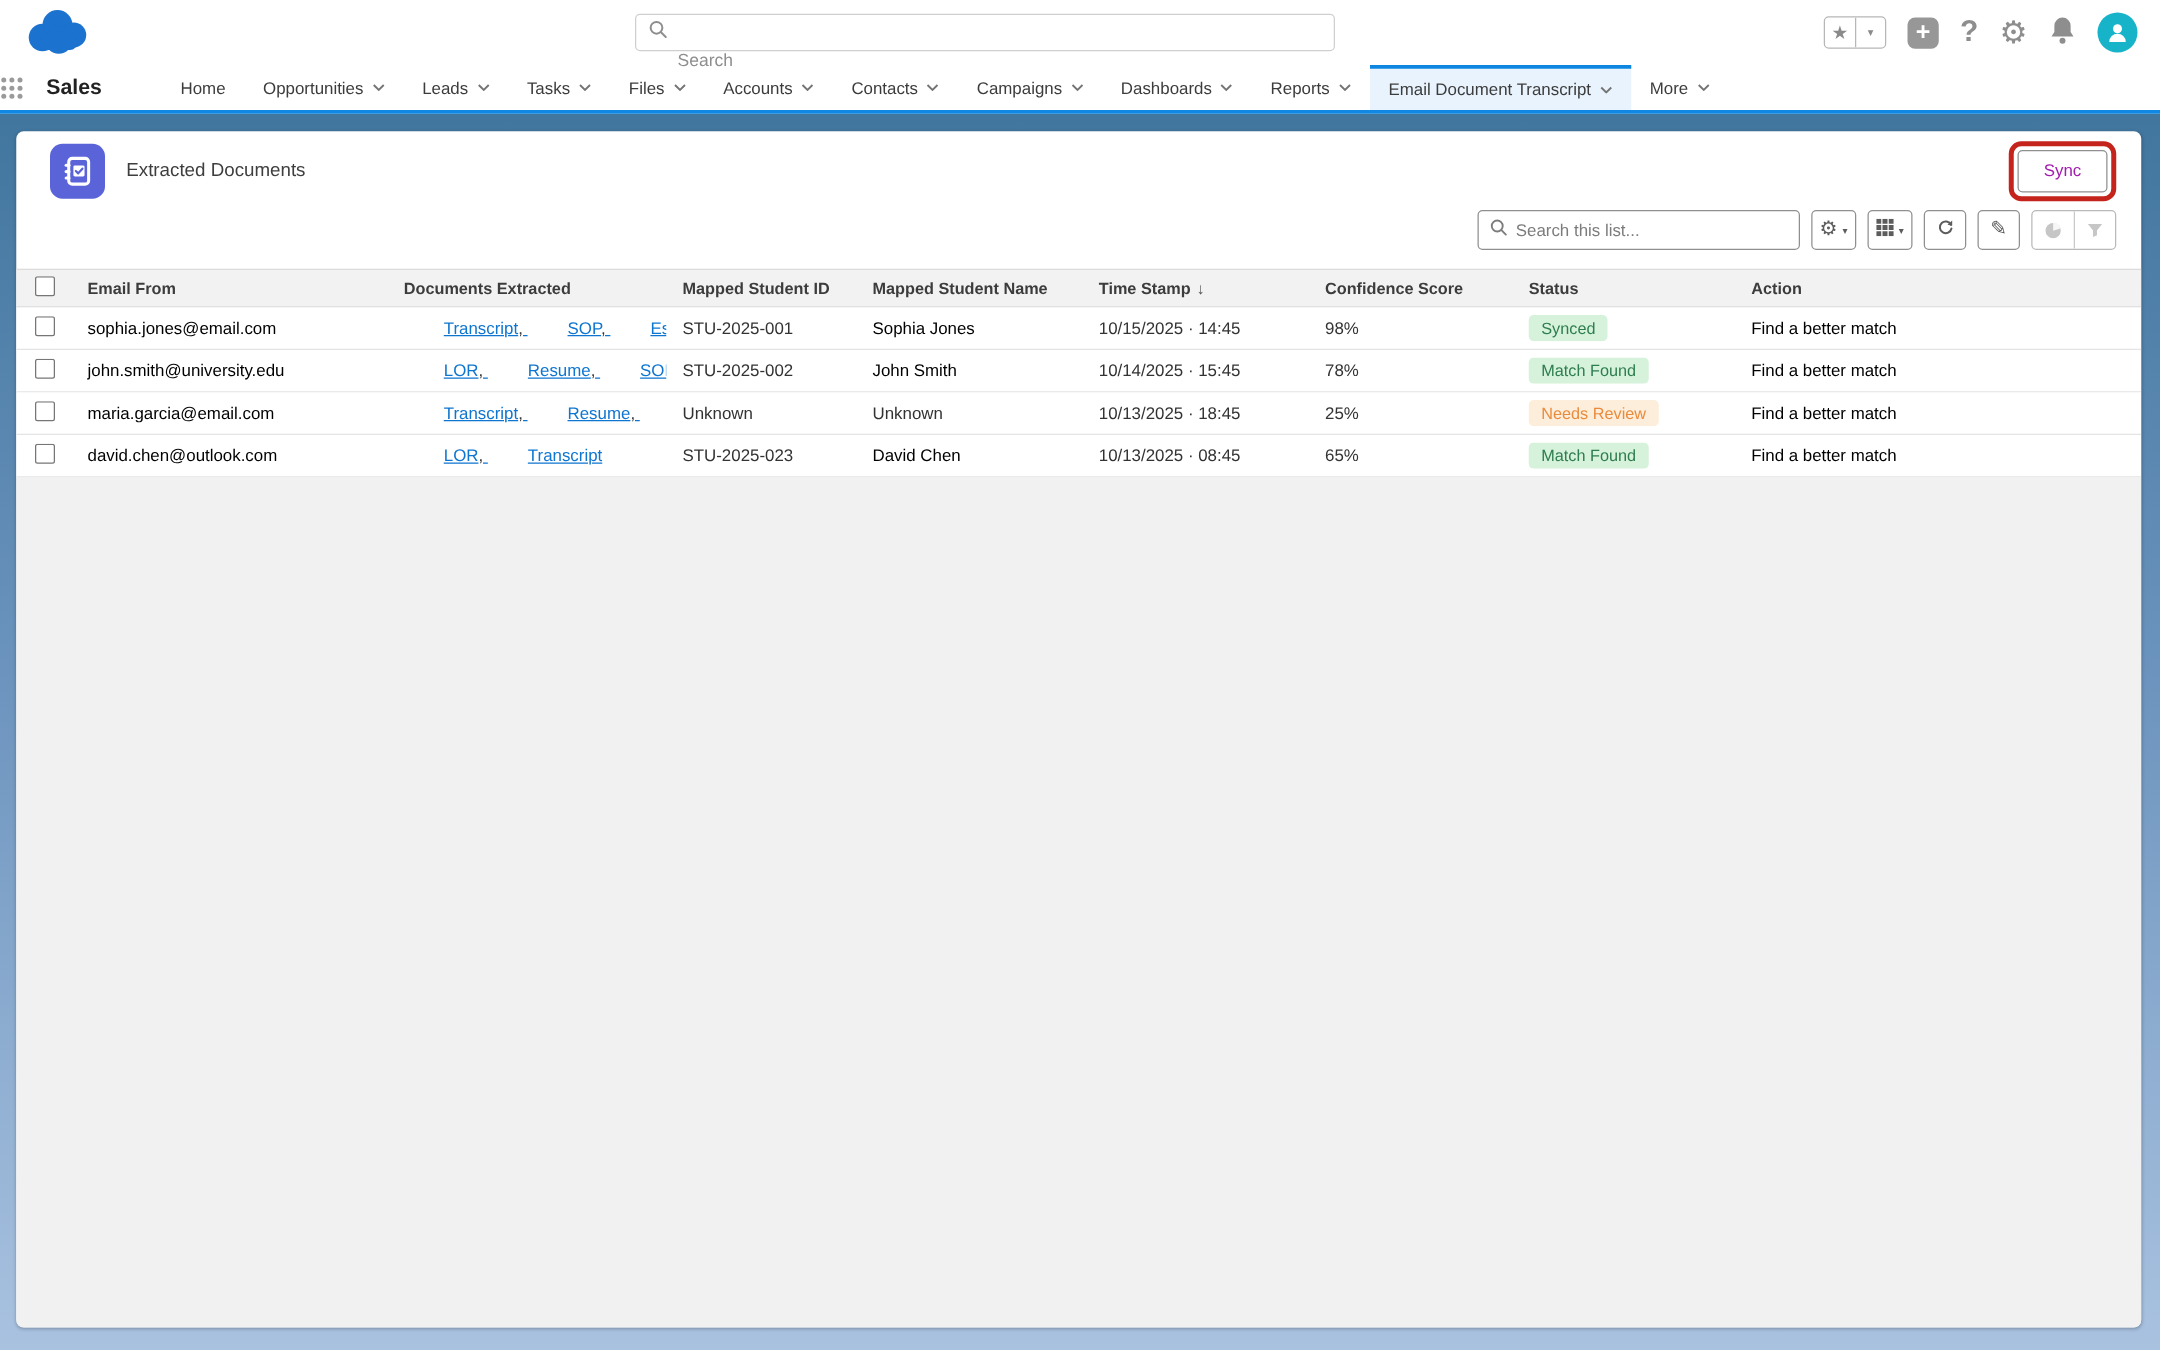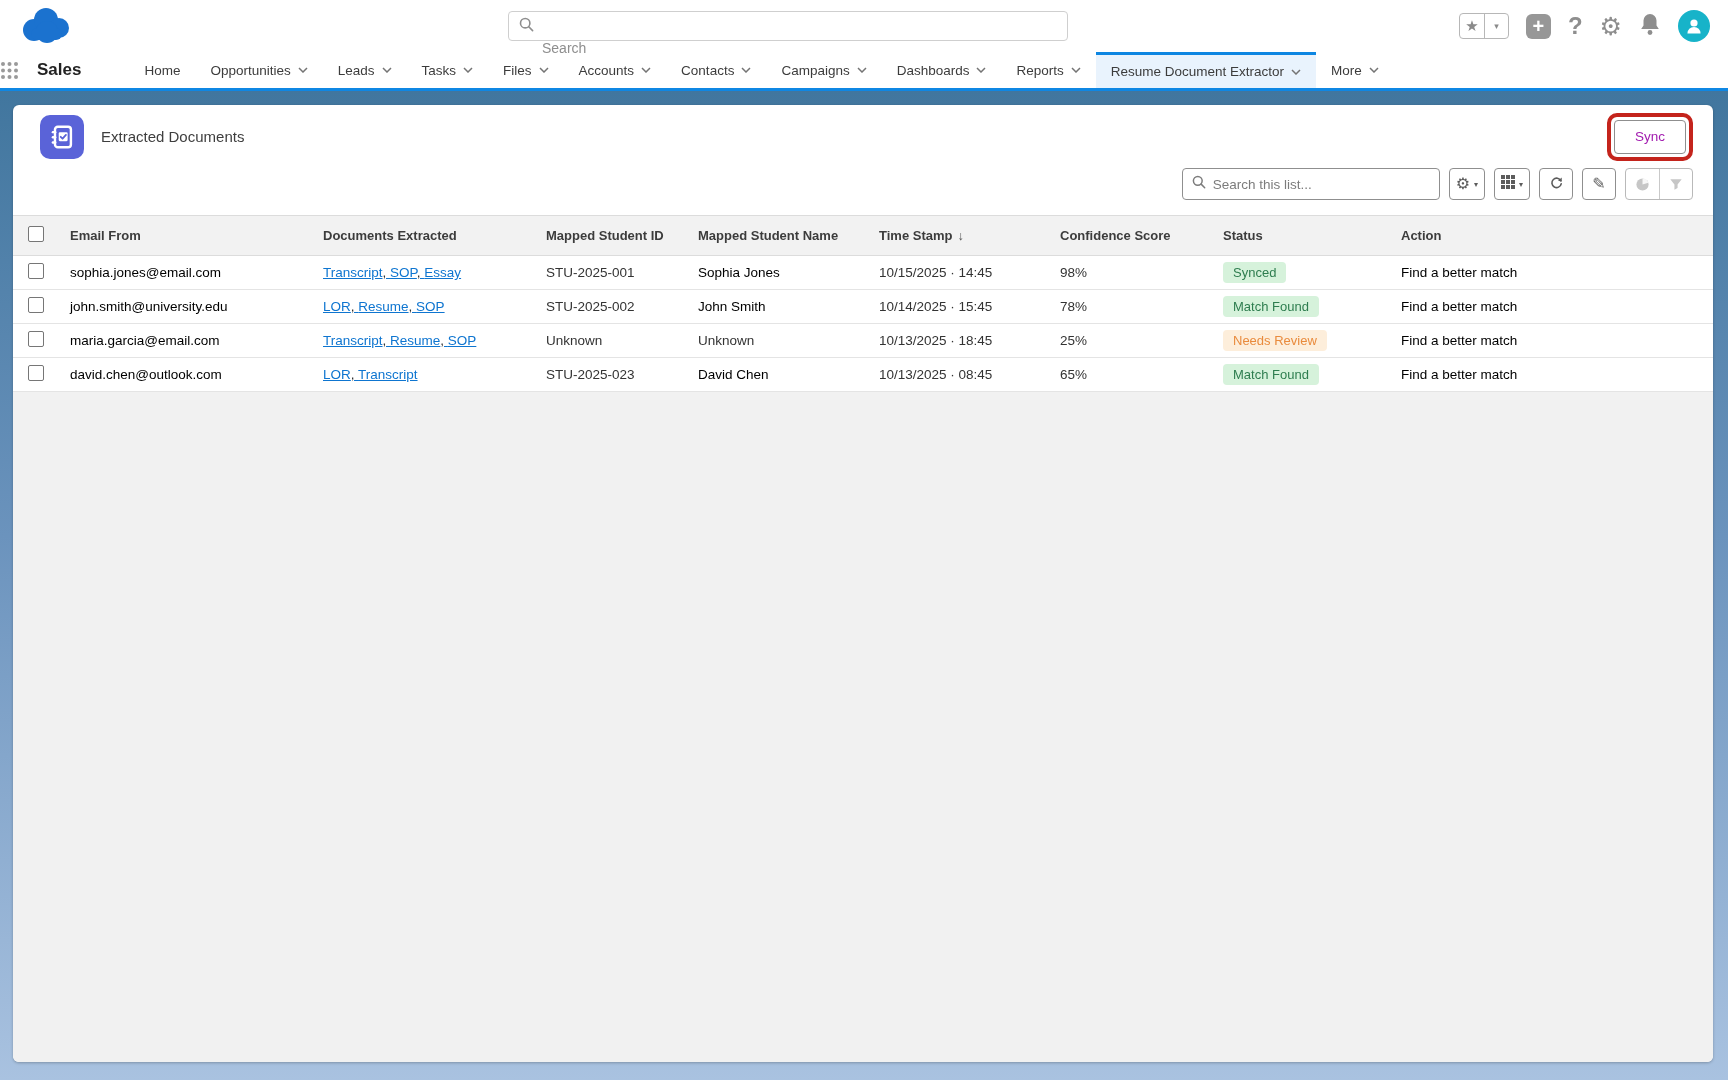--- a/index.html
+++ b/index.html
@@ -57,29 +57,29 @@
   .tb-btn { height: 32px; min-width: 34px; border: 1px solid #8f8f8f; border-radius: 4px; background: #fff;
     display: flex; align-items: center; justify-content: center; gap: 4px; color: #5c5c5c; cursor: pointer; padding: 0 6px; }
   .tb-btn .small-caret { font-size: 8px; color: #5c5c5c; }
   .tb-btn .glyph { font-size: 16px; line-height: 1; }
   .tb-pair { height: 32px; border: 1px solid #b9b9b9; border-radius: 4px; background: #fff; display: flex; overflow: hidden; }
   .tb-pair .cell { width: 33px; display: flex; align-items: center; justify-content: center; }
   .tb-pair .cell + .cell { border-left: 1px solid #c9c9c9; }
 
   
   .grid-row { display: grid; grid-template-columns: 44px 253px 223px 152px 181px 181px 163px 178px 1fr; align-items: center; }
-  .thead { height: 41px; background: #f2f2f2; border-top: 1px solid #dcdcdc; border-bottom: 1px solid #dcdcdc;
+  .thead { height: 31px; background: #f2f2f2; border-top: 1px solid #dcdcdc; border-bottom: 1px solid #dcdcdc;
     font-size: 13px; font-weight: bold; color: #3c3c3c; flex: none; }
   .thead .cell, .trow .cell { padding-left: 13px; white-space: nowrap; overflow: hidden; }
   .cb-cell { padding-left: 15px !important; }
   .checkbox { display: inline-block; width: 16px; height: 16px; border: 1.5px solid #767676; border-radius: 2px; background: #fff; cursor: pointer; }
   .sort-arrow { font-weight: normal; color: #555; margin-left: 5px; font-size: 12.5px; }
   .trow { height: 34px; border-bottom: 1px solid #e4e4e4; font-size: 13.5px; color: #333; background: #fff; flex: none; }
   a.lnk { color: #000000; text-decoration: none; cursor: pointer; }
-  a.doc { color: #0e75d0; text-decoration: underline; cursor: pointer; }
+  a.doc { color: #0e75d0; text-decoration: underline; cursor: pointer; margin-left: 32px; }
   .doc-sep::after { content: ", "; color: #333; }
   .plain-text { color: #333; }
   .badge { display: inline-block; padding: 4px 10px; border-radius: 4px; font-size: 13px; line-height: 1; }
   .badge-success { background: #d6f2db; color: #2e7d4f; }
   .badge-warning { background: #fdeedb; color: #e98b3d; }
   .table-empty { flex: 1; background: #f1f1f1; }
 </style>
 </head>
 <body>
 
@@ -199,21 +199,21 @@
           <polyline points="1,1 5,5 9,1" fill="none" stroke="#747474" stroke-width="1.5"></polyline>
         </svg>
     </div>
     <div class="nav-item">
       <span>Reports</span>
       <svg class="chev" width="10" height="6" viewBox="0 0 10 6">
           <polyline points="1,1 5,5 9,1" fill="none" stroke="#747474" stroke-width="1.5"></polyline>
         </svg>
     </div>
     <div class="nav-item active">
-      <span>Resume Document Extractor</span>
+      <span>Email Document Transcript</span>
       <svg class="chev" width="10" height="6" viewBox="0 0 10 6">
           <polyline points="1,1 5,5 9,1" fill="none" stroke="#747474" stroke-width="1.5"></polyline>
         </svg>
     </div>
     <div class="nav-item">
       <span>More</span>
       <svg class="chev" width="10" height="6" viewBox="0 0 10 6">
           <polyline points="1,1 5,5 9,1" fill="none" stroke="#747474" stroke-width="1.5"></polyline>
         </svg>
     </div>

